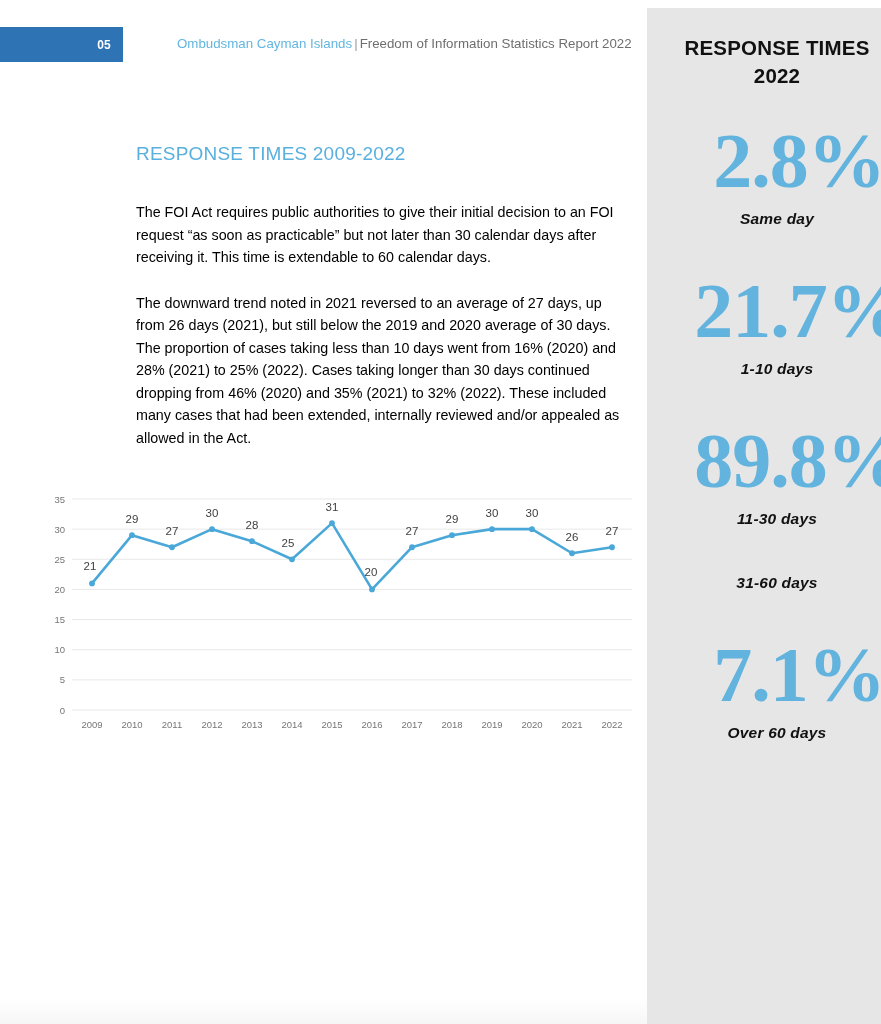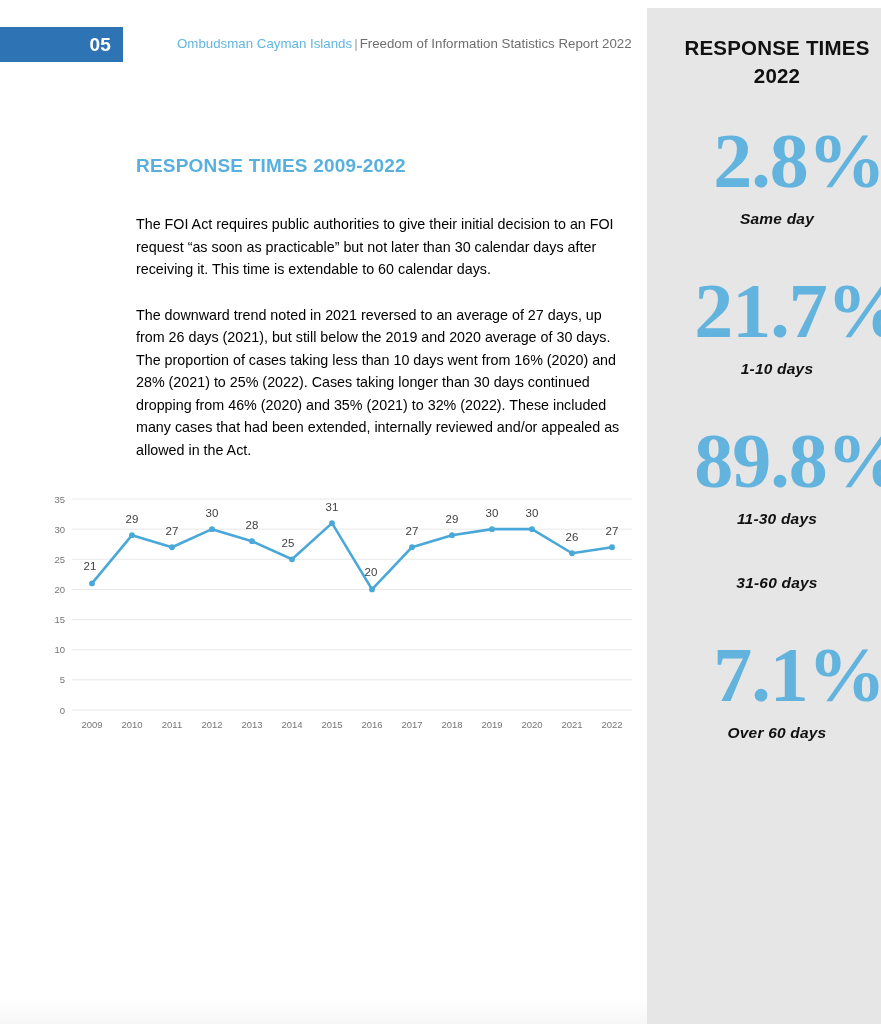--- a/index.html
+++ b/index.html
@@ -28,21 +28,21 @@
     height: 35px;
     background: #2e74b5;
     box-sizing: border-box;
   }
   .page-number-text {
     position: absolute;
     right: 12px;
     top: 50%;
     transform: translateY(-50%);
     color: #ffffff;
-    font-size: 19px;
+    font-size: 12px;
     font-weight: bold;
     letter-spacing: 0.2px;
   }
   .header-line {
     position: absolute;
     left: 177px;
     top: 36px;
     font-size: 13.3px;
     white-space: nowrap;
   }
@@ -54,22 +54,22 @@
   .content {
     position: absolute;
     left: 136px;
     top: 143px;
     width: 500px;
   }
   .section-title {
     color: #59b0de;
     font-size: 19px;
     letter-spacing: 0.2px;
-    margin: 12px 0 36px 0;
-    font-weight: bold;
+    margin: 0 0 36px 0;
+    font-weight: normal;
   }
   .body-par {
     color: #000000;
     font-size: 14.3px;
     line-height: 22.5px;
     margin: 0 0 23px 0;
     width: 495px;
   }
 
   

